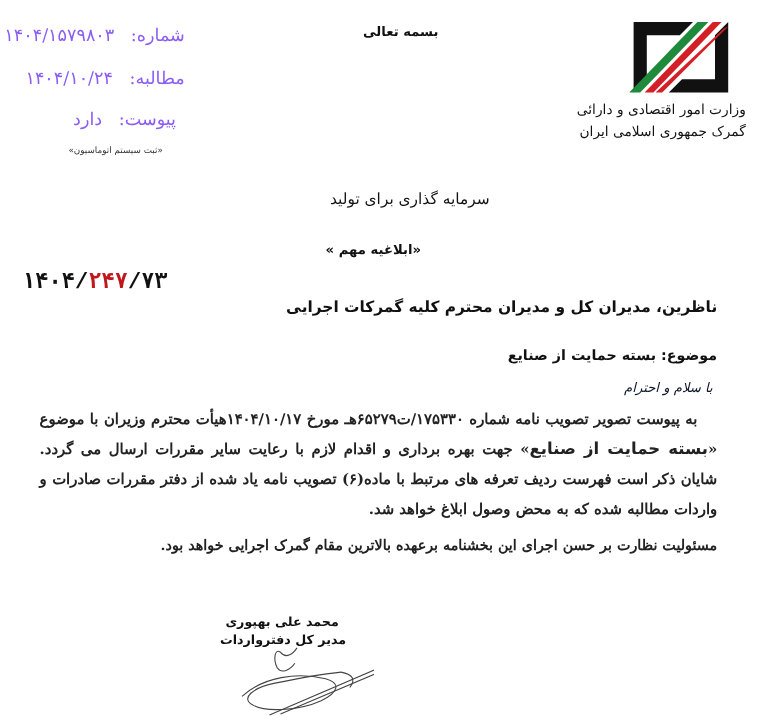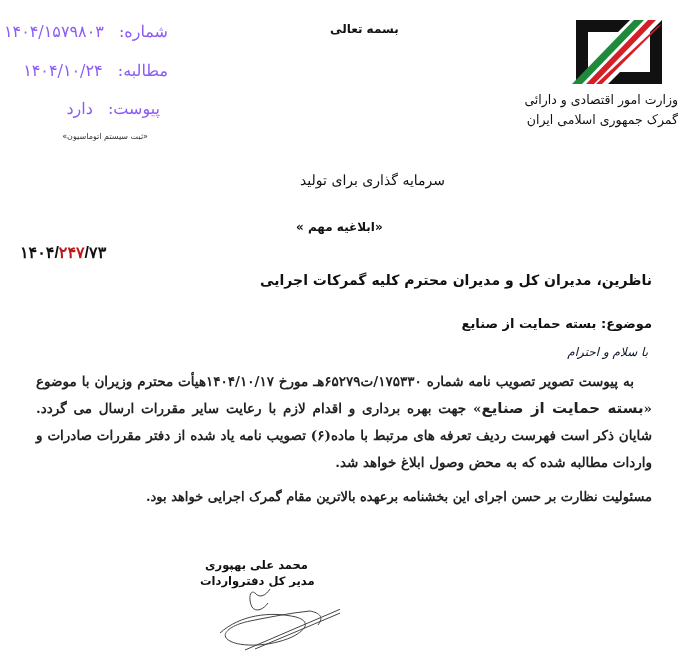--- a/index.html
+++ b/index.html
@@ -7,21 +7,21 @@
          font-family:"DejaVu Serif", serif; color:#111; }
   .abs { position:absolute; }
   .rtl { direction:rtl; unicode-bidi:embed; }
   .meta { font-family:"DejaVu Serif", serif; font-size:16px; color:#8b5cf6; white-space:nowrap; }
   .meta .lbl { margin-left:10px; }
   .bold { font-family:"DejaVu Sans", sans-serif; font-weight:bold; }
   .logo { left:572px; top:16px; width:94px; height:72px; }
   .org { font-family:"DejaVu Sans", sans-serif; font-weight:normal; font-size:12.5px; white-space:nowrap; text-align:right; }
   .body-text { font-family:"DejaVu Serif", serif; font-size:13.5px; line-height:27px; text-align:justify; color:#222;font-weight:bold; }
   .body-text b { font-family:"DejaVu Sans", sans-serif; font-size:15px; }
-  .ref { font-family:Liberation Sans, sans-serif; font-weight:bold; font-size:16px; white-space:nowrap; direction:ltr; }
+  .ref { font-family:Liberation Mono, monospace; font-weight:bold; font-size:20px; white-space:nowrap; direction:ltr; }
   .ref .red { color:#c0161c; }
 </style>
 </head>
 <body>
 
 <div class="abs meta rtl" style="right:532px; top:22px;">
   <span class="lbl">شماره:</span>
   <span>۱۴۰۴/۱۵۷۹۸۰۳</span>
 </div>
 <div class="abs meta rtl" style="right:532px; top:61px;">

